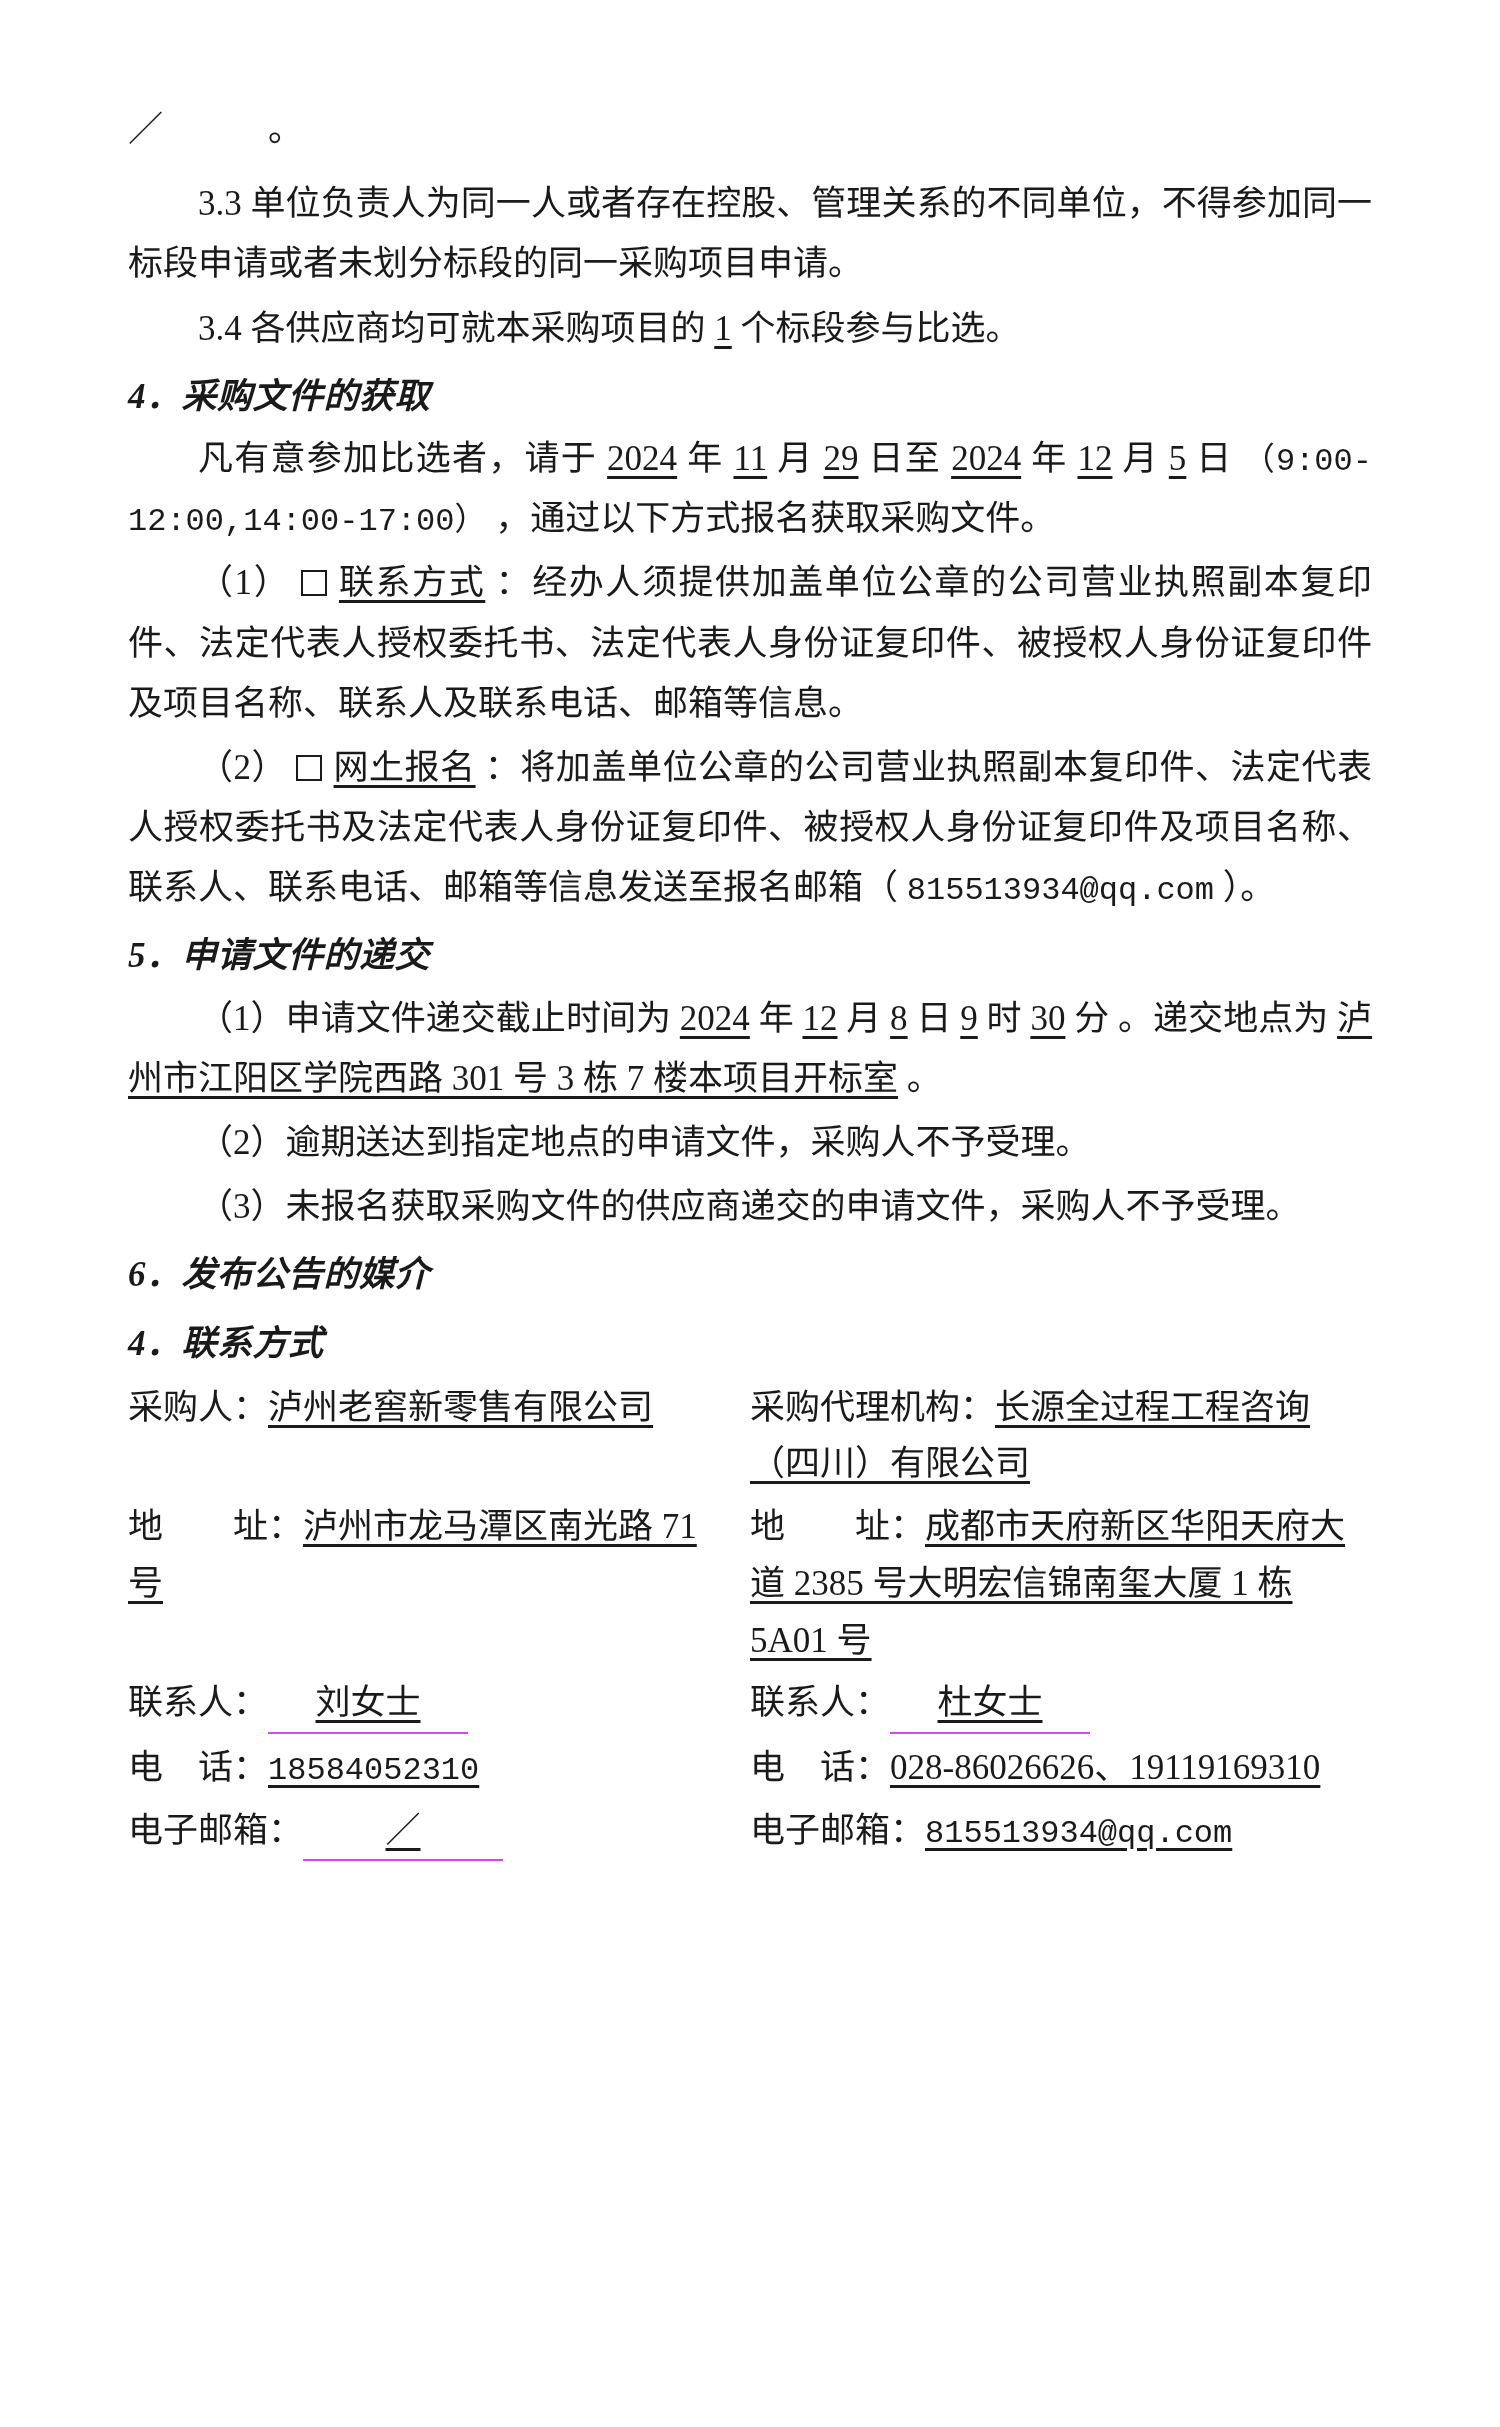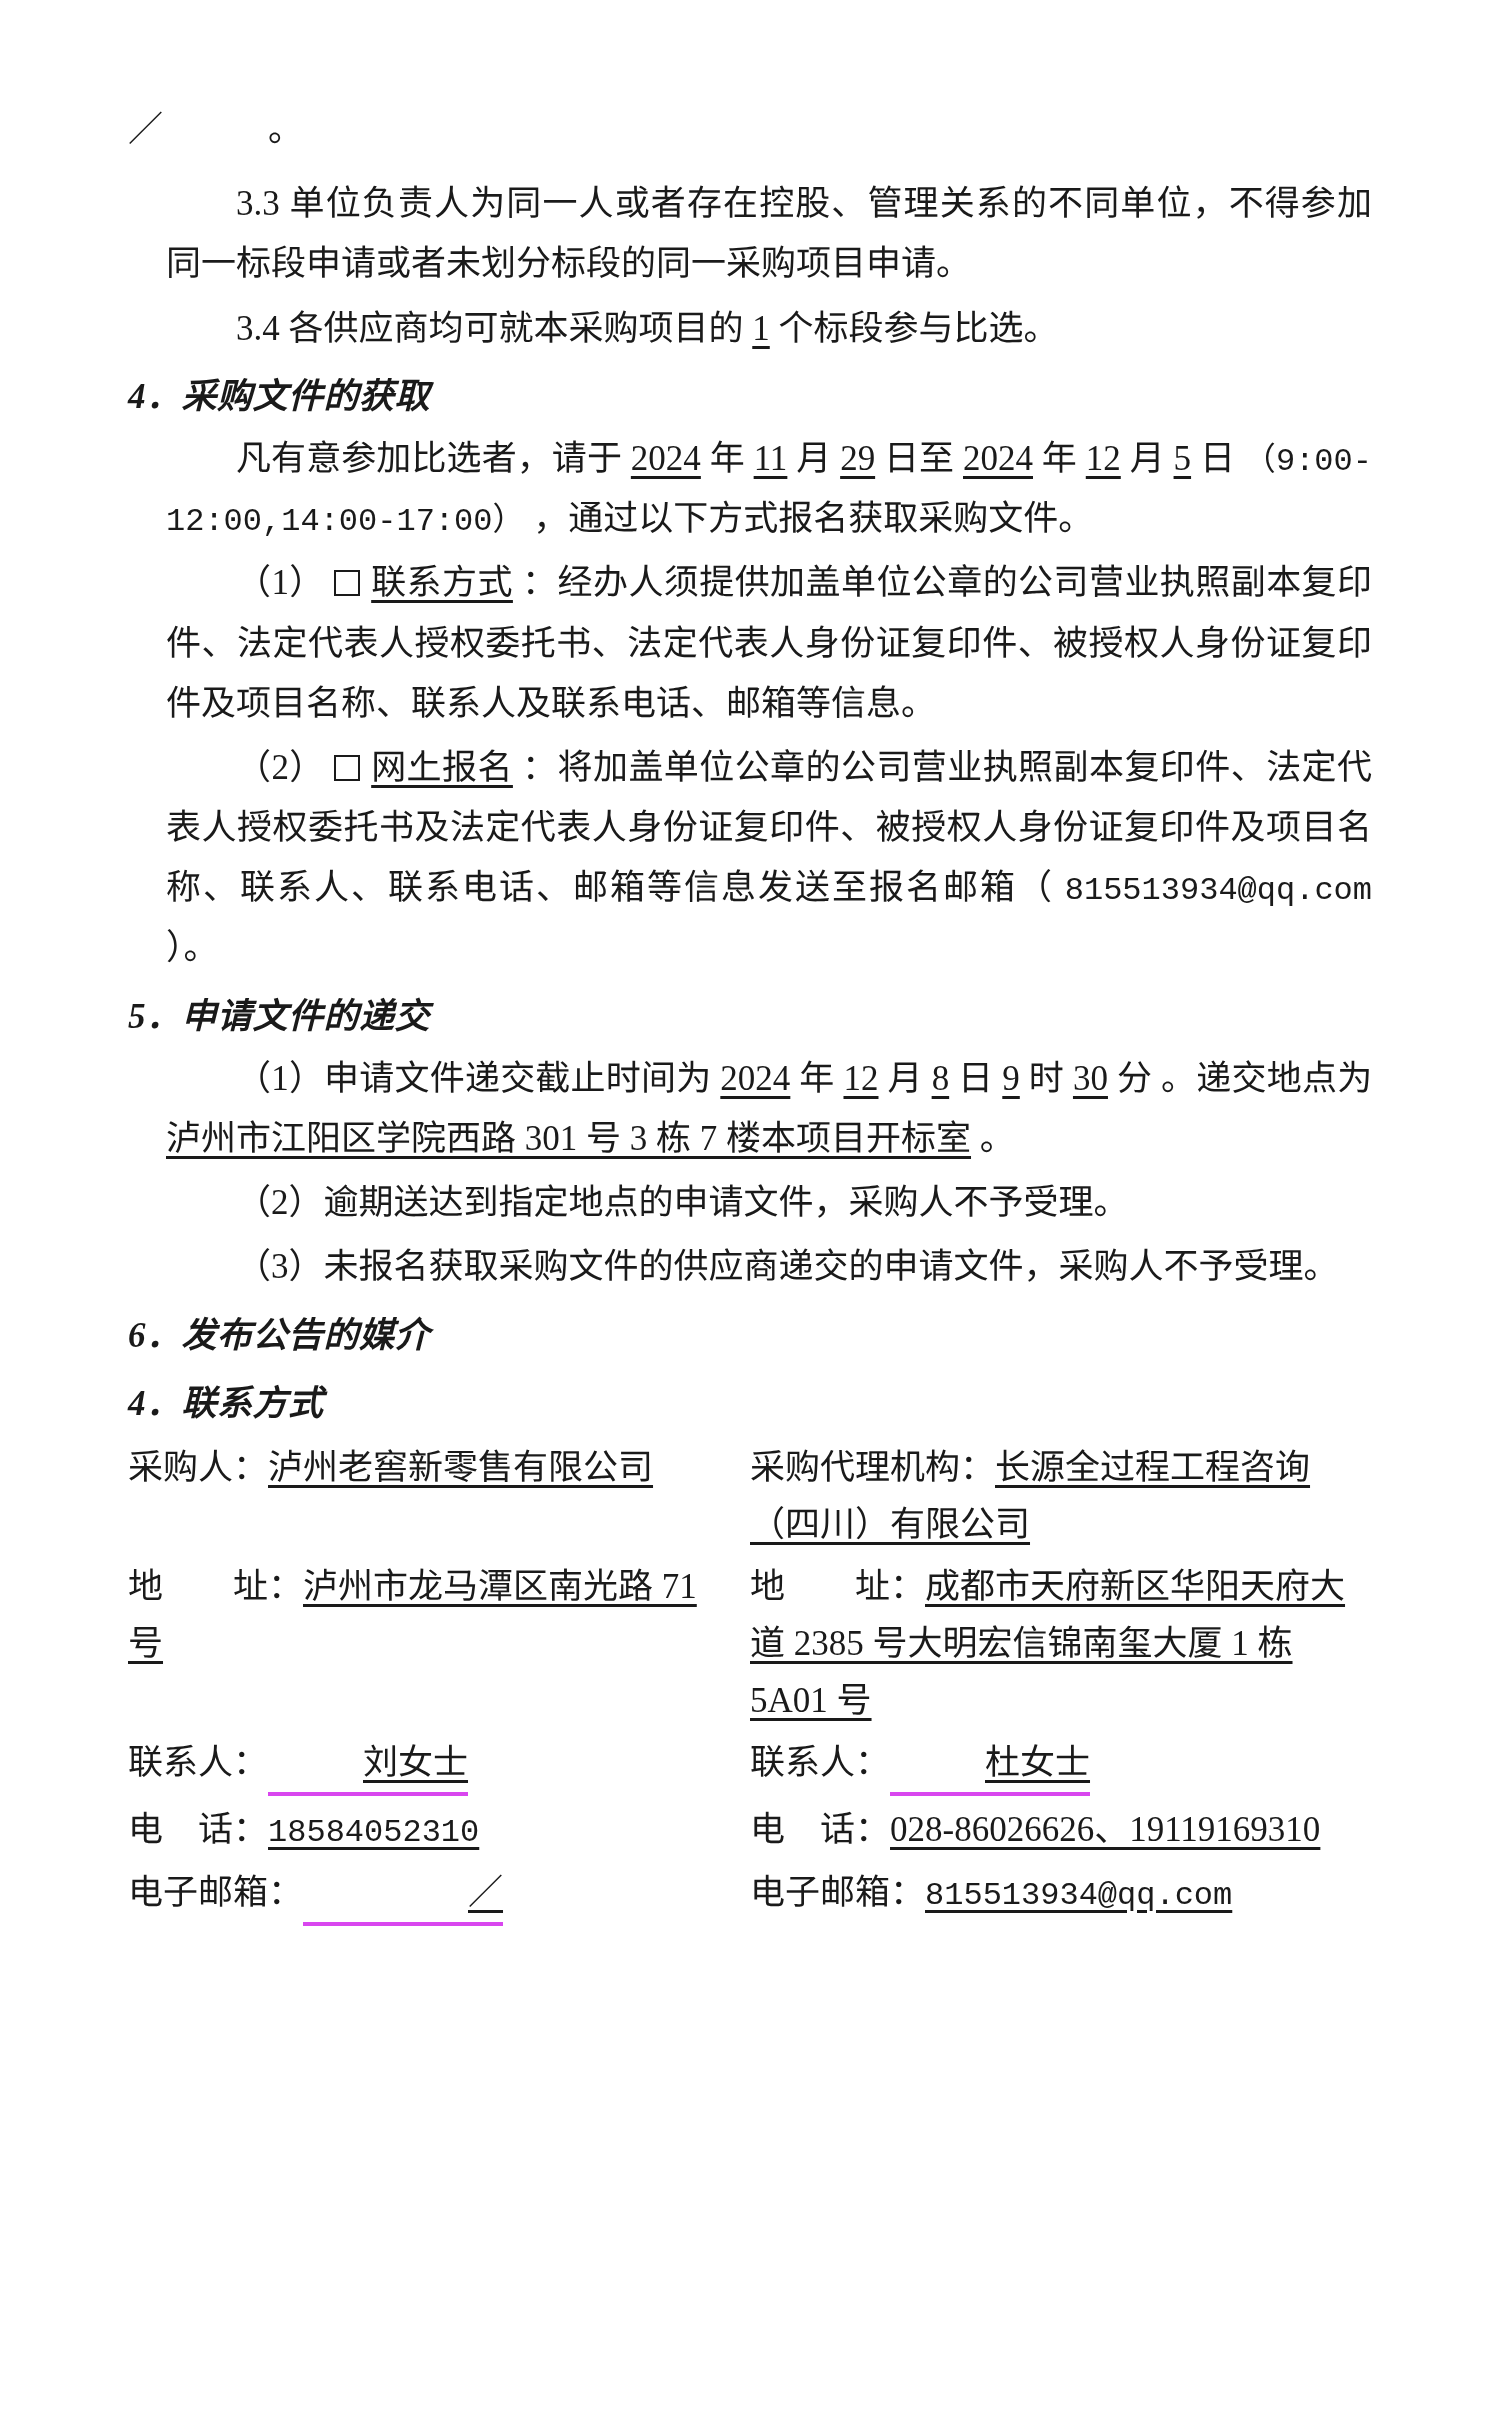--- a/index.html
+++ b/index.html
@@ -24,21 +24,20 @@
     font-size: 35px;
     line-height: 1.72;
   }
   .p {
     margin: 0 0 4px 0;
     text-align: justify;
     text-justify: inter-ideograph;
   }
   .indent {
     text-indent: 2em;
-    margin-left: 38px;
   }
   .heading {
     font-weight: bold;
     margin: 8px 0 2px 0;
     letter-spacing: 0.5px;
     font-style: italic;
   }
   .u {
     text-decoration: underline;
     text-underline-offset: 6px;
@@ -85,22 +84,22 @@
   .lbl {
     white-space: nowrap;
   }
   .val {
     text-decoration: underline;
     text-underline-offset: 6px;
   }
   .val-blank {
     display: inline-block;
     min-width: 200px;
-    border-bottom: 4px solid #d946ef;
-    text-align: right;
+    border-bottom: 2px solid #d946ef;
+    text-align: center;
   }
 </style>
 </head>
 <body>
 
 <div class="page">
   <div class="doc">
 
     <div class="topline">／　　　。</div>
 

